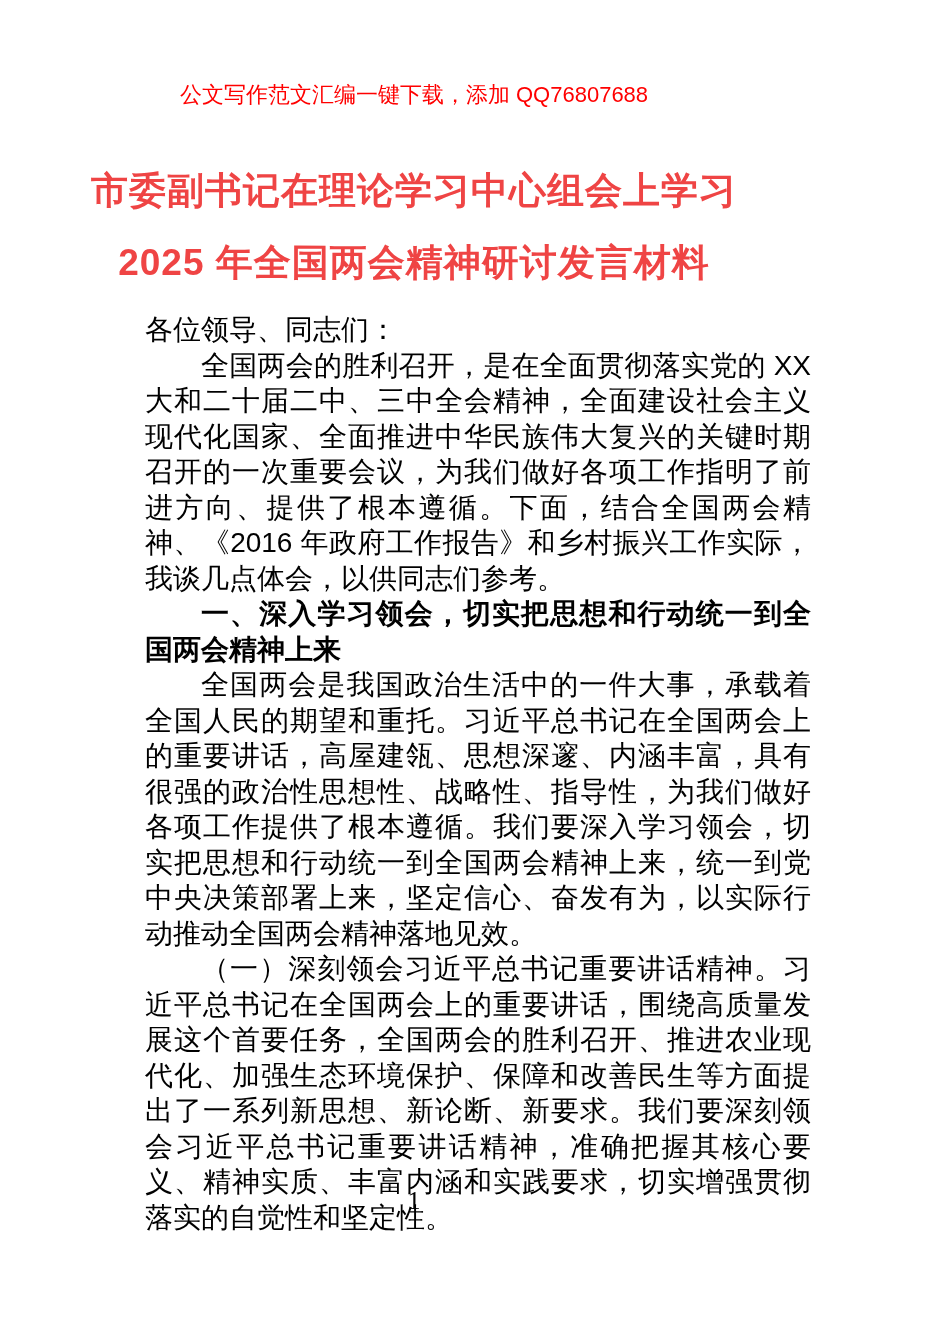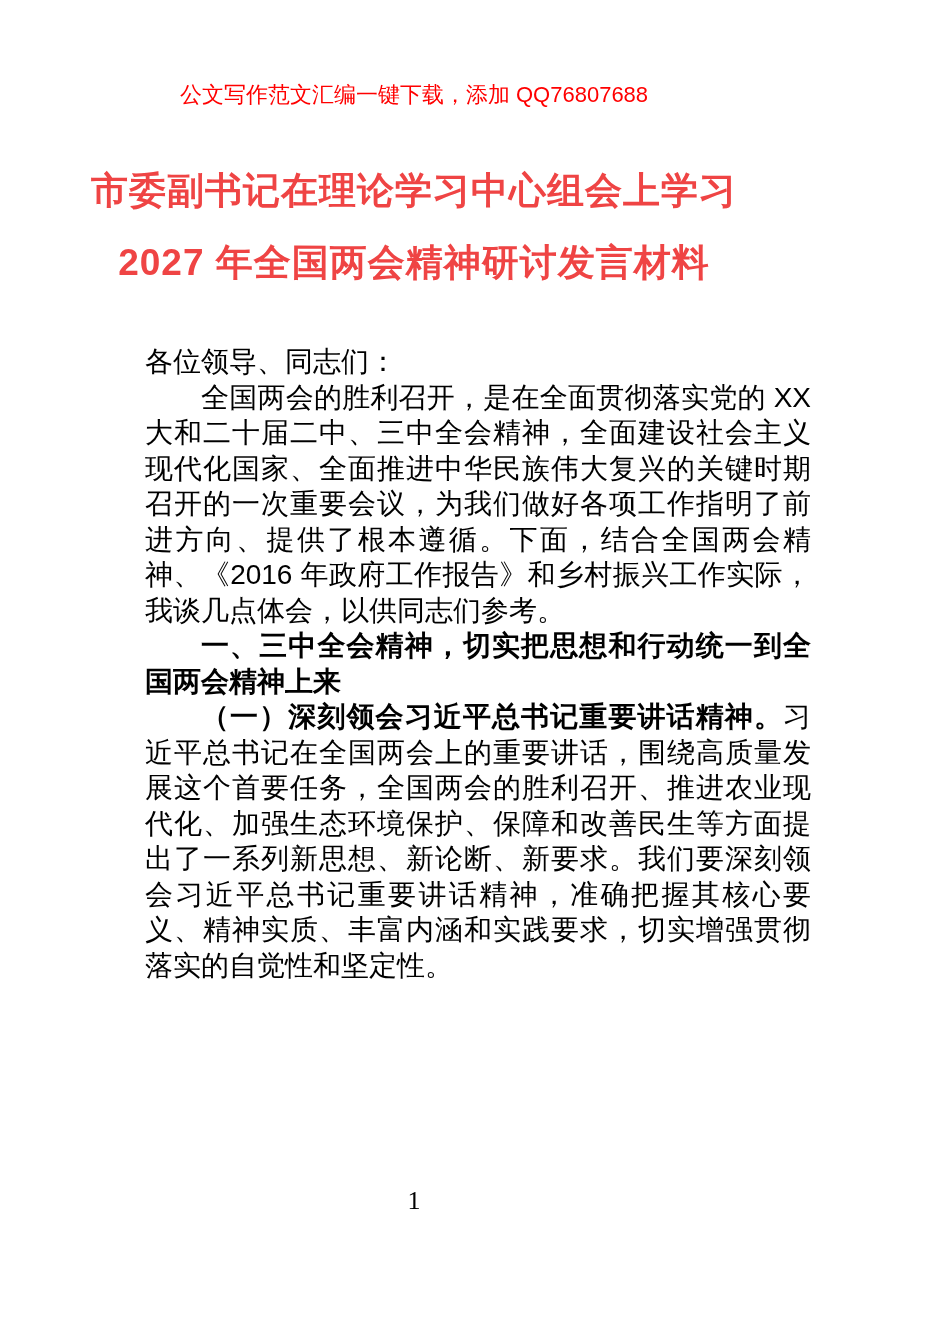--- a/index.html
+++ b/index.html
@@ -34,42 +34,42 @@
     width: 100%;
     text-align: center;
     font-size: 37px;
     font-weight: bold;
     line-height: 72px;
     color: #ef4444;
     letter-spacing: 1px;
   }
   .body-text {
     position: absolute;
-    top: 344px;
+    top: 312px;
     left: 145px;
     width: 666px;
     font-size: 28px;
     line-height: 35.5px;
     color: #000000;
     font-family: "Liberation Sans", sans-serif;
   }
   .body-text p {
     margin: 0;
     padding: 0;
     text-align: justify;
     text-justify: inter-ideograph;
   }
   .body-text p.indent {
     text-indent: 2em;
   }
   .heading {
     font-weight: bold;
   }
   .bold-lead {
-    font-weight: bold;
+    font-weight: normal;
   }
   .page-number {
     position: absolute;
     top: 1186px;
     left: 0;
     width: 100%;
     text-align: center;
     font-size: 26px;
     line-height: 30px;
     font-family: "Liberation Serif", serif;
@@ -78,29 +78,30 @@
 </style>
 </head>
 <body>
 
 <div class="page">
 
   <div class="notice">公文写作范文汇编一键下载，添加 QQ76807688</div>
 
   <div class="title">
     <div>市委副书记在理论学习中心组会上学习</div>
-    <div>2027 年全国两会精神研讨发言材料</div>
+    <div>2025 年全国两会精神研讨发言材料</div>
   </div>
 
   <div class="body-text">
     <p>各位领导、同志们：</p>
 
     <p class="indent">全国两会的胜利召开，是在全面贯彻落实党的 XX 大和二十届二中、三中全会精神，全面建设社会主义现代化国家、全面推进中华民族伟大复兴的关键时期召开的一次重要会议，为我们做好各项工作指明了前进方向、提供了根本遵循。下面，结合全国两会精神、《2016 年政府工作报告》和乡村振兴工作实际，我谈几点体会，以供同志们参考。</p>
 
-    <p class="indent heading">一、三中全会精神，切实把思想和行动统一到全国两会精神上来</p>
+    <p class="indent heading">一、深入学习领会，切实把思想和行动统一到全国两会精神上来</p>
 
+    <p class="indent">全国两会是我国政治生活中的一件大事，承载着全国人民的期望和重托。习近平总书记在全国两会上的重要讲话，高屋建瓴、思想深邃、内涵丰富，具有很强的政治性思想性、战略性、指导性，为我们做好各项工作提供了根本遵循。我们要深入学习领会，切实把思想和行动统一到全国两会精神上来，统一到党中央决策部署上来，坚定信心、奋发有为，以实际行动推动全国两会精神落地见效。</p>
 
     <p class="indent"><span class="bold-lead">（一）深刻领会习近平总书记重要讲话精神。</span><span>习近平总书记在全国两会上的重要讲话，围绕高质量发展这个首要任务，全国两会的胜利召开、推进农业现代化、加强生态环境保护、保障和改善民生等方面提出了一系列新思想、新论断、新要求。我们要深刻领会习近平总书记重要讲话精神，准确把握其核心要义、精神实质、丰富内涵和实践要求，切实增强贯彻落实的自觉性和坚定性。</span></p>
   </div>
 
   <div class="page-number">1</div>
 
 </div>
 
 </body></html>

